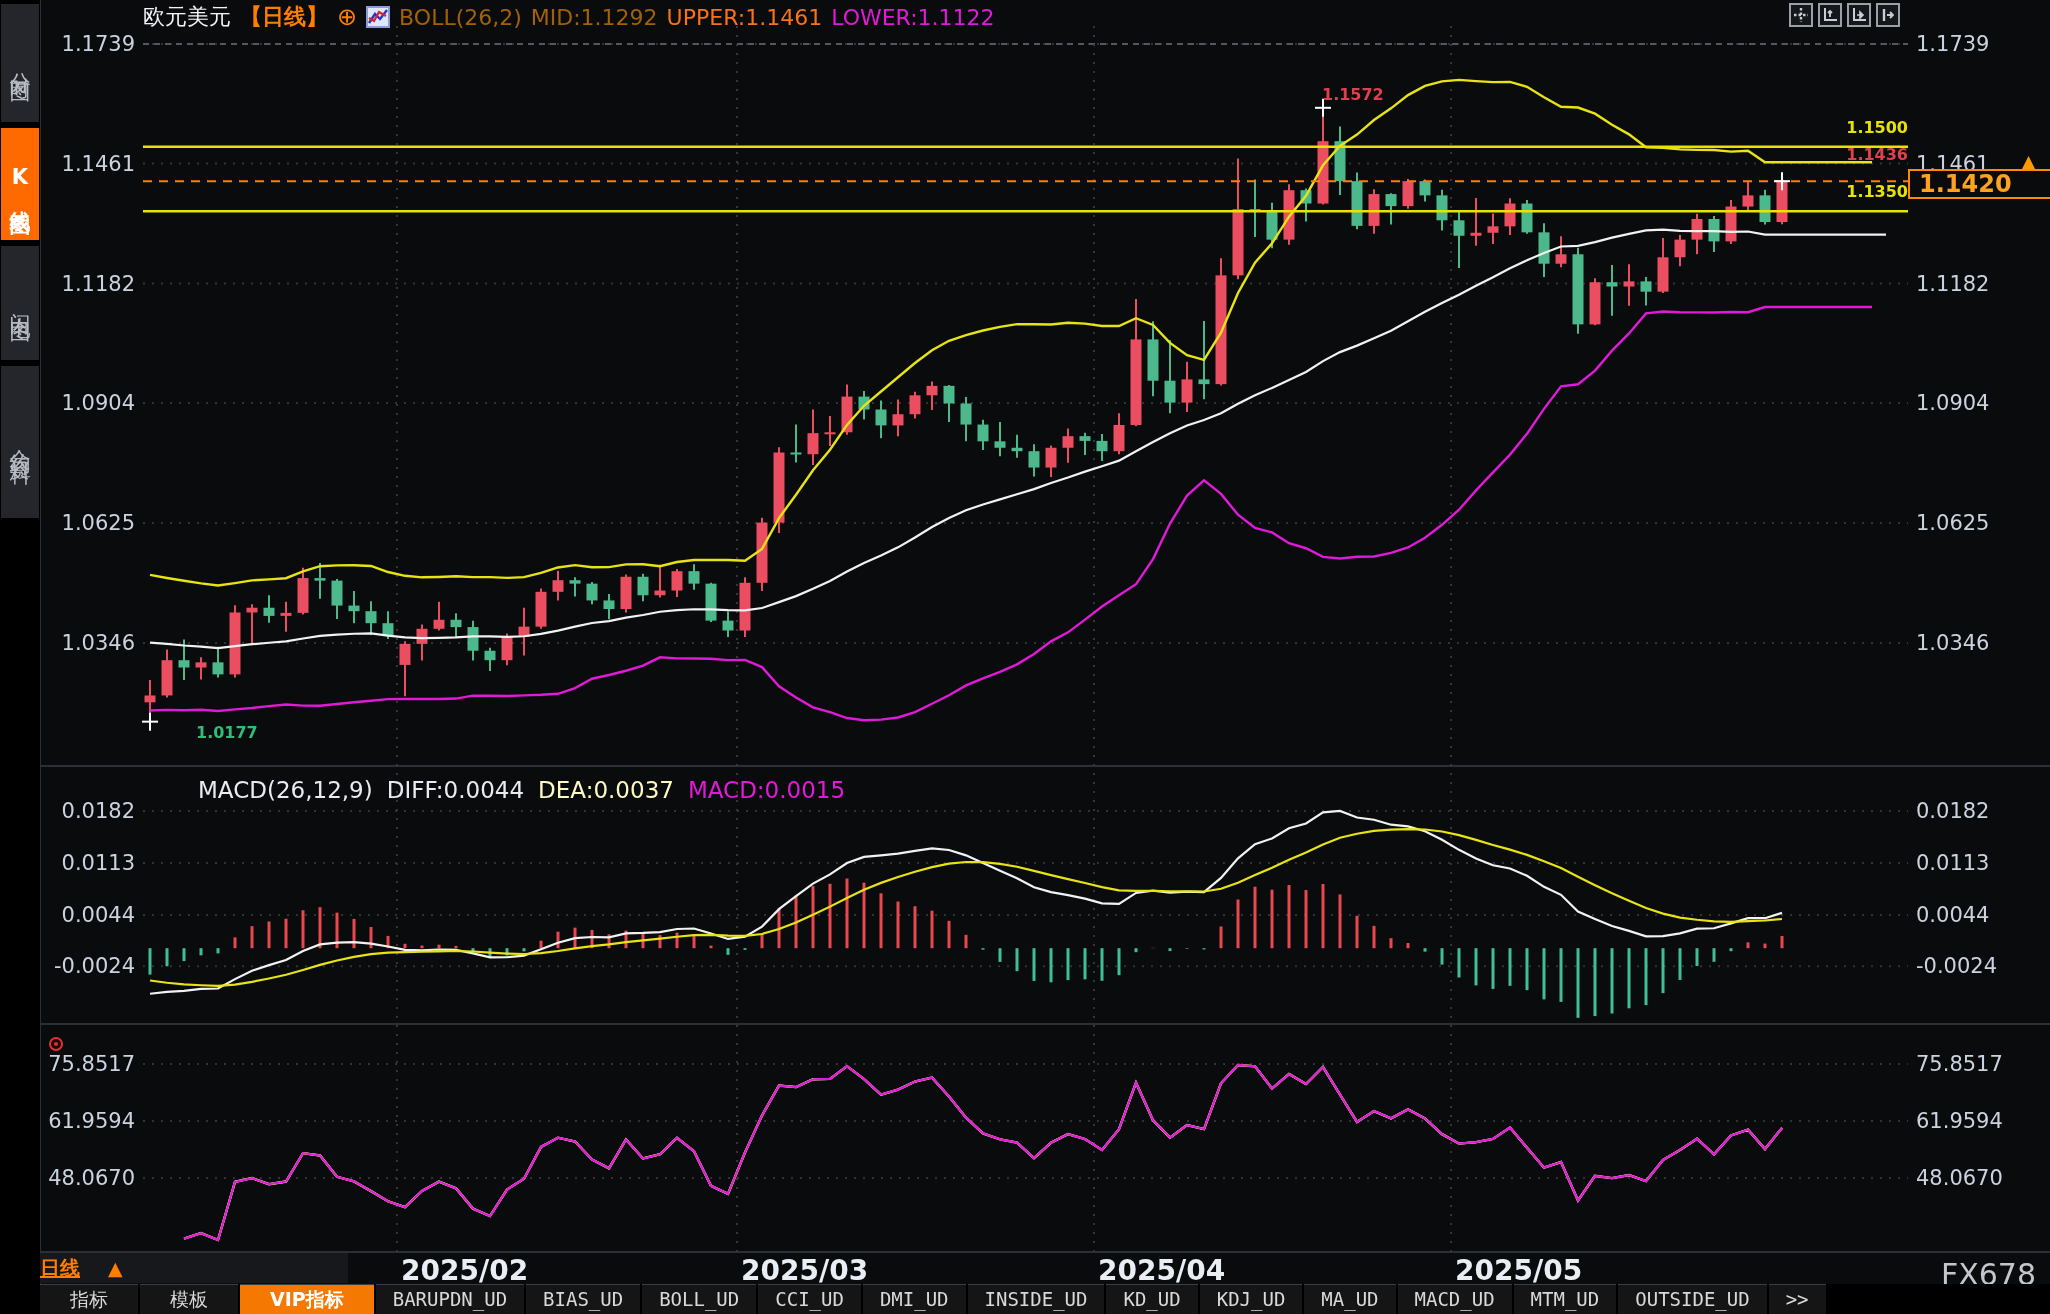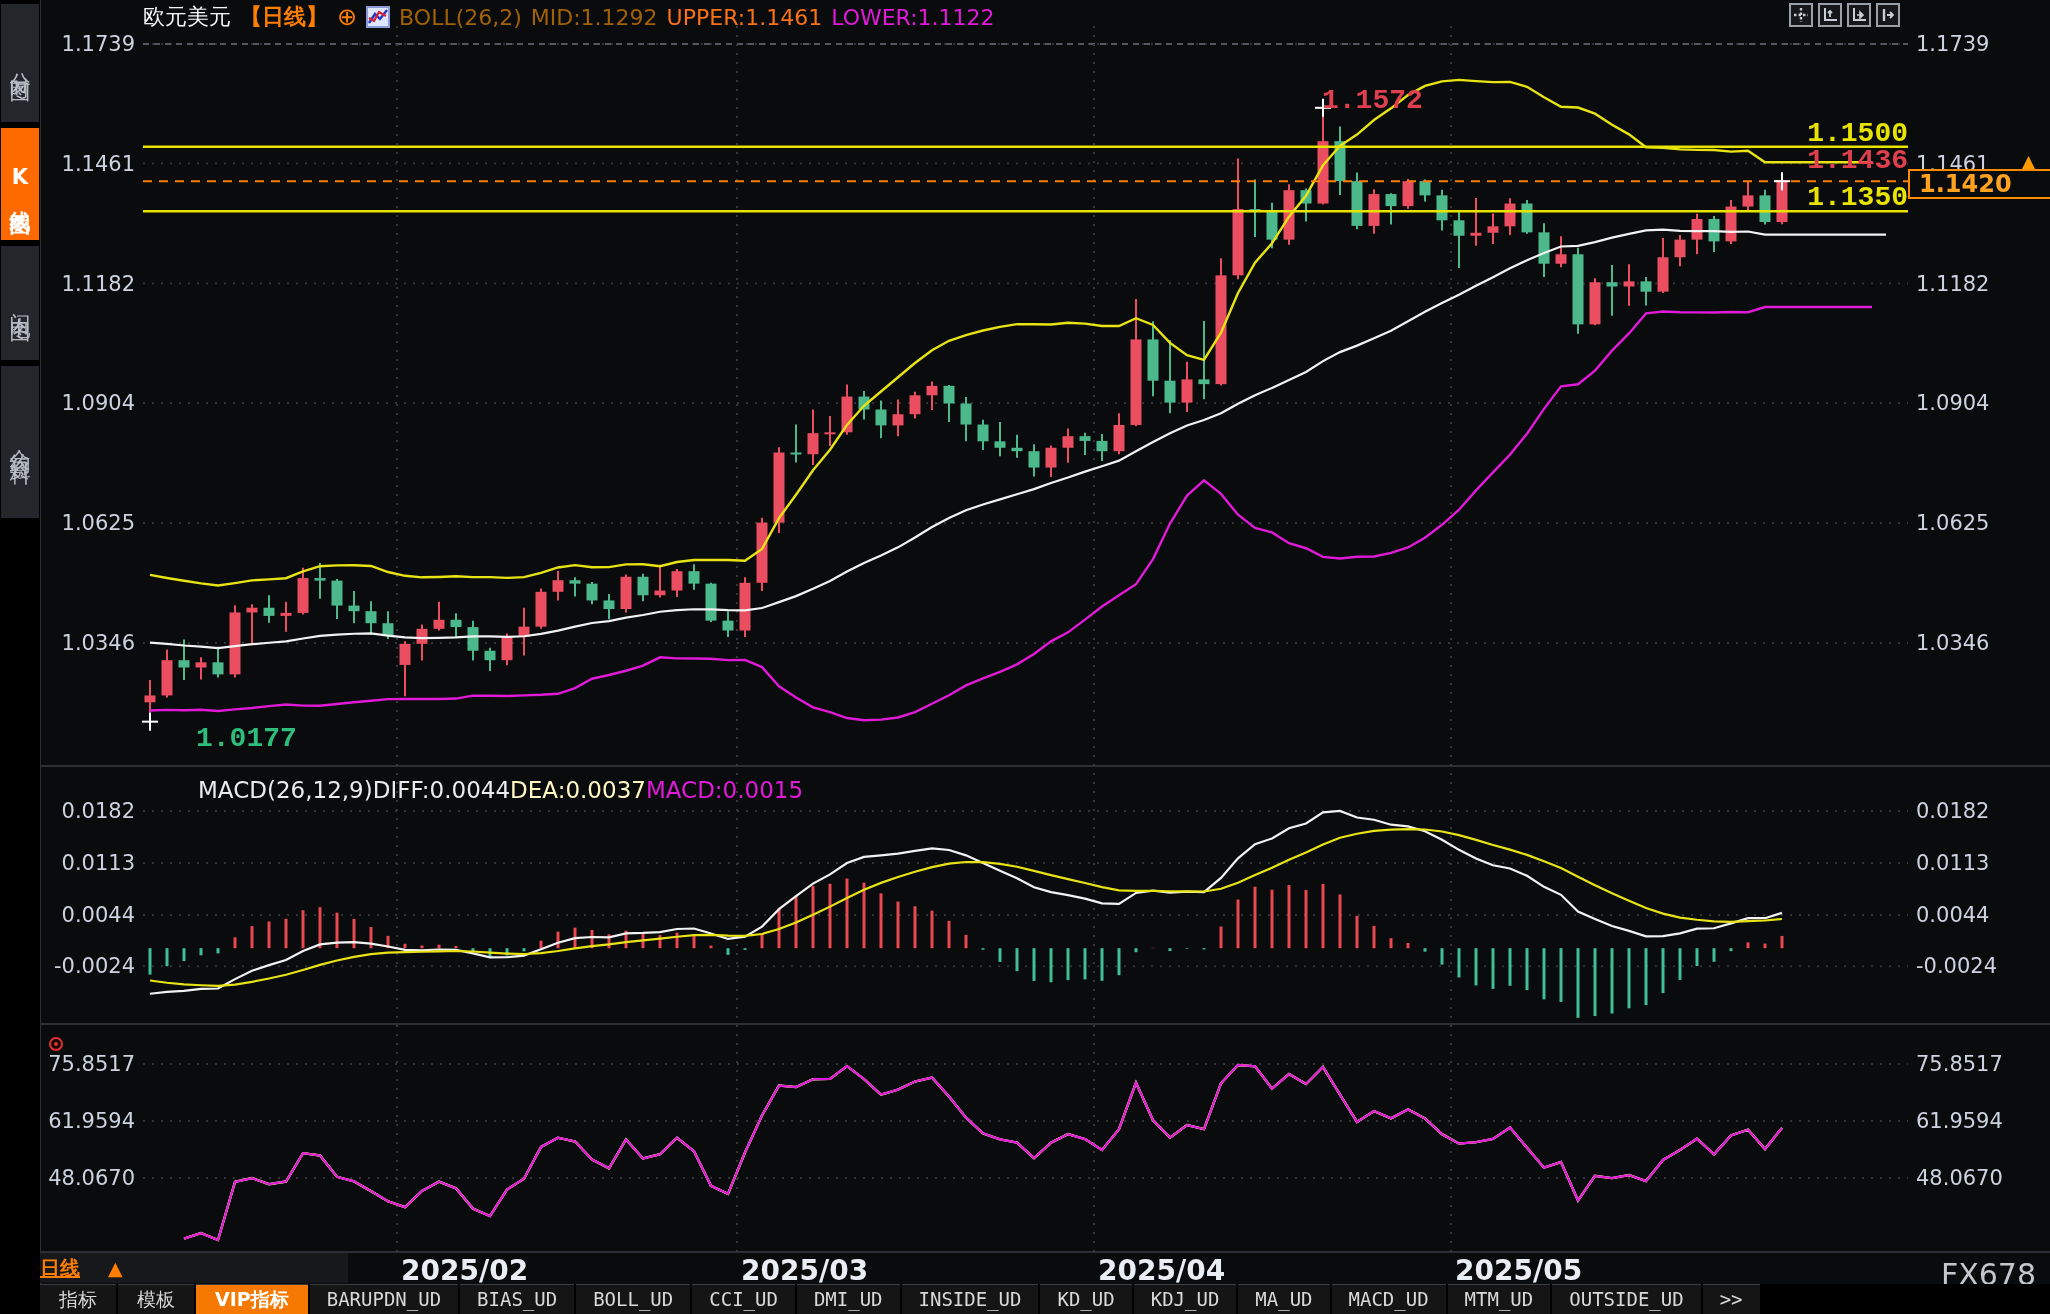--- a/index.html
+++ b/index.html
@@ -15,44 +15,44 @@
   .stab.act{background:#ff6a00;color:#fff;font-weight:bold;}
   
   #overlay{position:absolute;left:0;top:0;width:2050px;height:1314px;pointer-events:none;z-index:3;}
   .tick{position:absolute;font-size:21px;color:#ccd3e0;line-height:26px;}
   .tick.l{left:40px;width:95px;text-align:right;}
   .datelabel{position:absolute;font-size:28px;font-weight:bold;color:#e9edf4;}
   .hdr{position:absolute;left:143px;top:2px;display:flex;align-items:center;gap:9px;
        font-size:22px;z-index:4;}
   .sym{color:#f2f4f8;} .per{color:#ff7e00;font-weight:bold;} .plus{color:#ff7e00;font-size:24px;}
   .bolln,.bollm{color:#a16207;} .bollu{color:#f97316;} .bolll{color:#e01ad8;}
-  .paneHdr{position:absolute;left:198px;display:flex;font-size:23px;z-index:4;}
+  .paneHdr{position:absolute;left:198px;display:flex;gap:14px;font-size:23px;z-index:4;}
   .ph-w{color:#e8ebf1;} .ph-y{color:#fef9c3;} .ph-m{color:#e01ad8;}
-  .mark{position:absolute;font-size:28px;font-weight:bold;z-index:4;font-family:Liberation Mono, monospace;}
+  .mark{position:absolute;font-size:16px;font-weight:bold;z-index:4;}
   .mark.right{right:142px;text-align:right;}
   .yel{color:#e8e400;} .redm{color:#e0404e;} .grnm{color:#2fbd7c;}
   .pricebox{position:absolute;left:1908px;top:169px;width:134px;height:26px;
     border:2px solid #ff8c00;background:#0a0b0d;color:#ffa21f;font-size:24px;font-weight:bold;
     line-height:26px;padding-left:9px;z-index:4;}
   .uparrow{position:absolute;left:2022px;top:151px;color:#ff9a00;font-size:17px;z-index:5;}
   
   #tools{position:absolute;left:1789px;top:3px;display:flex;gap:5px;z-index:6;}
   .tbtn{width:24px;height:24px;background:#15171a;border:2px solid #9aa0a8;box-sizing:border-box;
         display:flex;align-items:center;justify-content:center;}
   
   #periodbar{position:absolute;left:40px;top:1253px;width:308px;height:30px;background:#17181c;
      display:flex;align-items:center;z-index:5;}
   #periodbar .ptxt{color:#ff7e00;font-size:20px;font-weight:bold;text-decoration:underline;}
   #periodbar .parr{color:#ff7e00;font-size:19px;margin-left:28px;}
   #tabbar{position:absolute;left:40px;top:1284px;right:0;height:30px;background:#000;
      display:flex;z-index:5;}
   .btab{background:#151515;border-top:1px solid #3a3d42;color:#d9d9d9;
      font-family:"DejaVu Sans Mono",monospace;font-size:19px;line-height:29px;
      padding:0 17px;margin-right:2px;white-space:nowrap;}
-  .btab.cn{font-family:"DejaVu Sans",sans-serif;padding:0 19px;}
+  .btab.cn{font-family:"DejaVu Sans",sans-serif;padding:0 30px;}
   .btab.act{background:#f57900;color:#fff;font-weight:bold;}
   #wm{position:absolute;right:14px;top:1257px;color:#c3c7cd;font-size:30px;z-index:4;}
   .dotico{position:absolute;left:48px;top:1036px;z-index:4;}
 </style>
 </head>
 <body>
 
 <div class="page">
 
   <svg id="plot" width="2050" height="1314">

